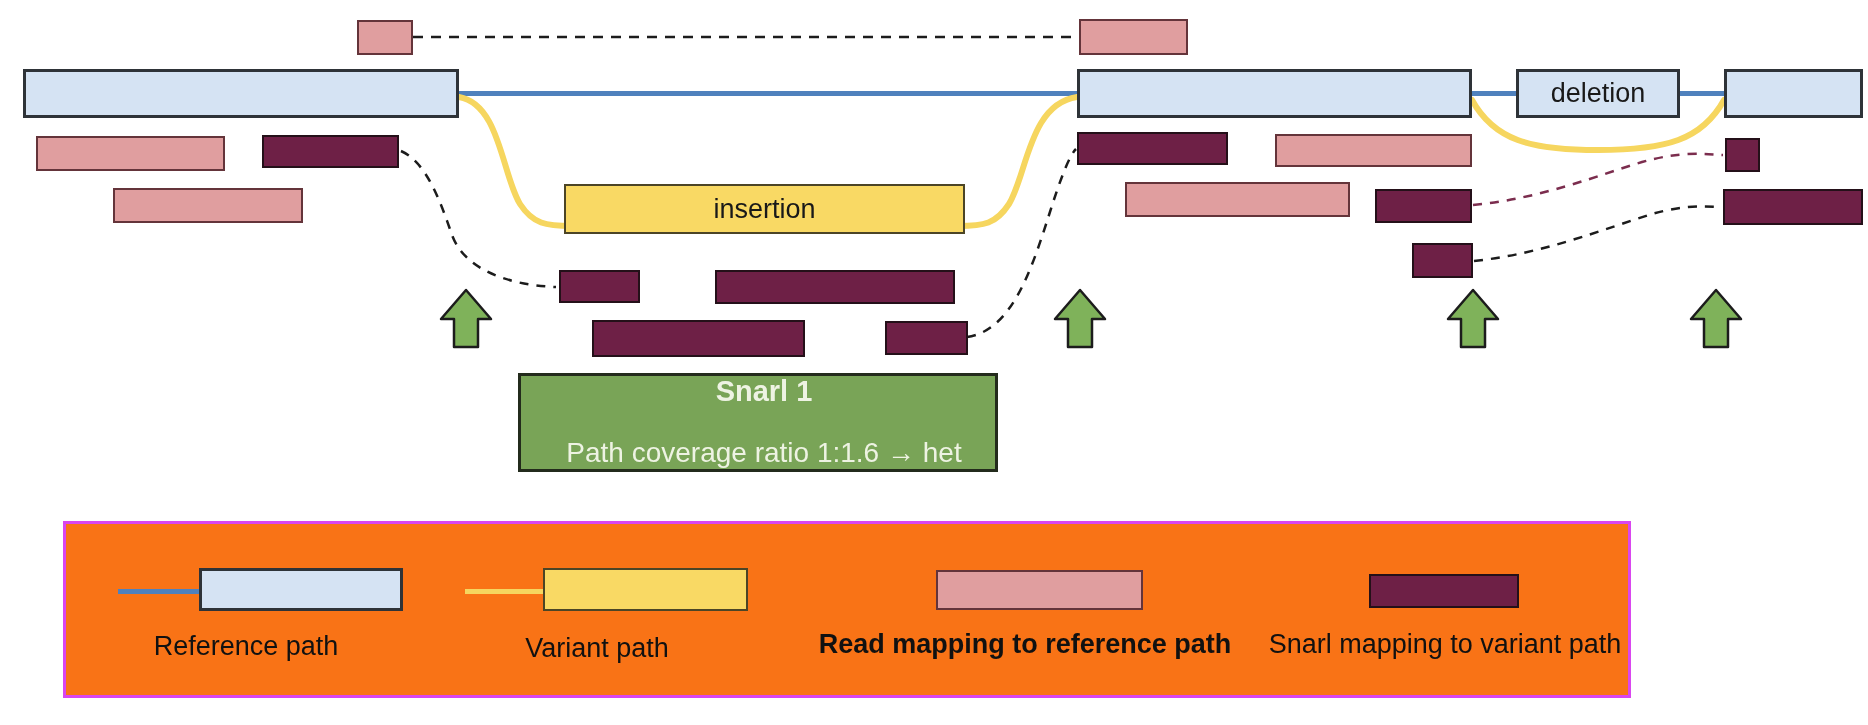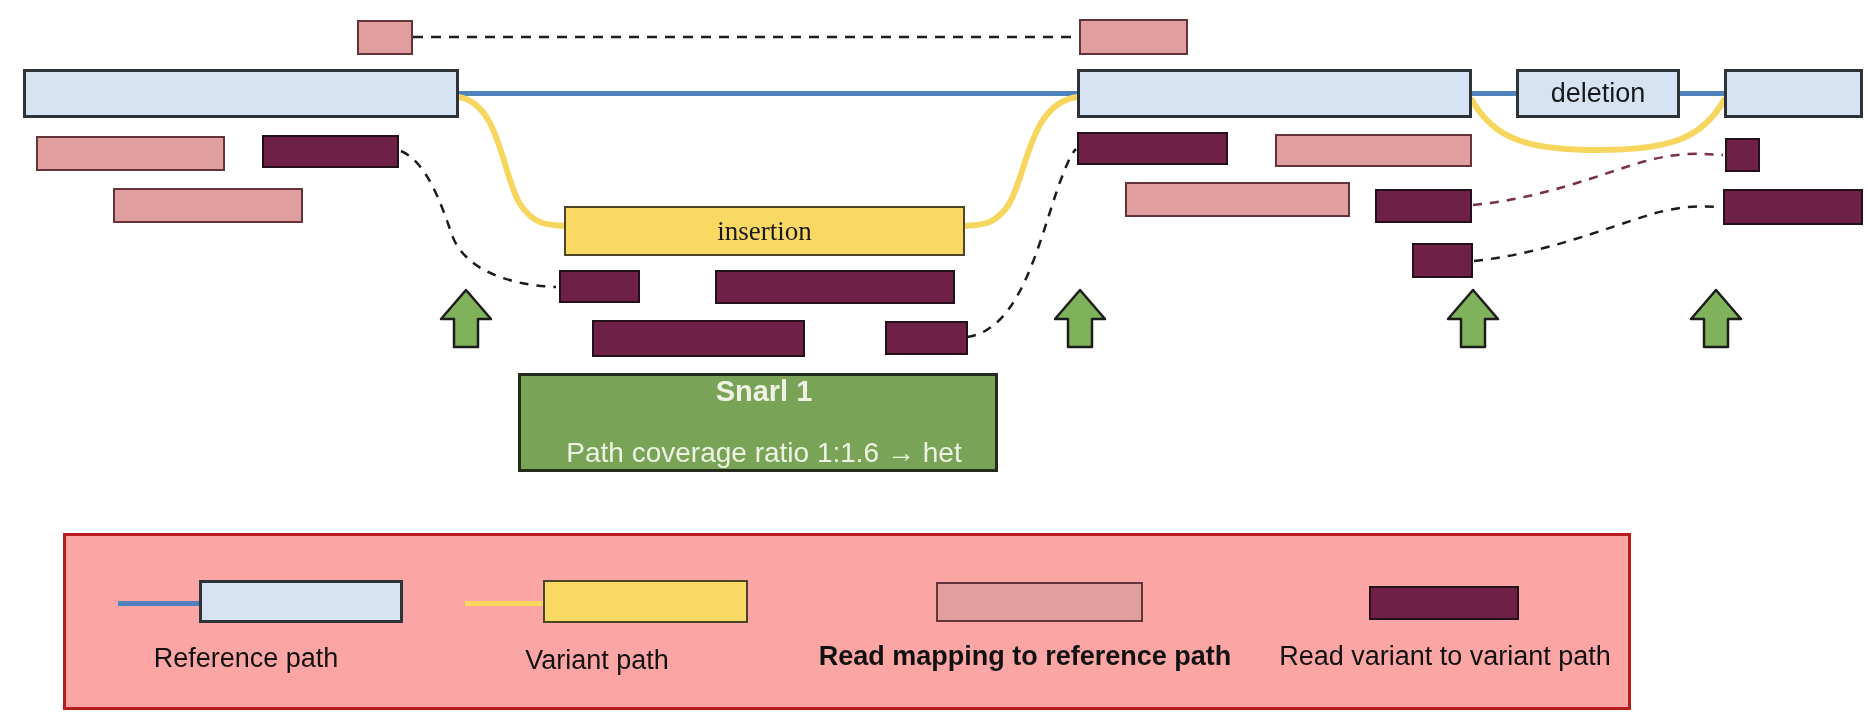--- a/index.html
+++ b/index.html
@@ -14,21 +14,21 @@
   .var-node{background:#f9d964;border:2.5px solid #4c4526;}
   .read-ref{background:#e09e9f;border:2.5px solid #64343a;}
   .read-var{background:#6e2046;border:2.5px solid #241019;}
   .node-label{display:flex;align-items:center;justify-content:center;width:100%;height:100%;
     font-size:27px;color:#191919;}
   .snarl-box{background:#79a457;border:3px solid #232b1c;color:#eef3e3;
     display:flex;flex-direction:column;align-items:center;justify-content:center;line-height:1.3;padding-left:12px;}
   .snarl-title{font-weight:bold;font-size:29px;}
   .snarl-detail{font-size:28px;margin-top:24px;}
   
-  .legend{background:#fca5a5;border:3px solid #b91c1c;margin-top:12px;}
+  .legend{background:#f97316;border:3px solid #d946ef;}
   .legend-label{position:absolute;font-size:27px;color:#111111;text-align:center;}
   .swatch-line{position:absolute;height:5px;}
 </style>
 </head>
 <body>
 
 <div id="canvas">
 
   <svg class="overlay" width="1868" height="725">
 
@@ -51,21 +51,21 @@
     <polygon points="1716,290 1741,319 1728,319 1728,347 1704,347 1704,319 1691,319" fill="#7fb25a" stroke="#1c1c1c" stroke-width="2.5" stroke-linejoin="round"></polygon>
   </svg>
 
   <div class="abs ref-node" style="left:23px;top:69px;width:436px;height:49px;"></div>
   <div class="abs ref-node" style="left:1077px;top:69px;width:395px;height:49px;"></div>
   <div class="abs ref-node" style="left:1516px;top:69px;width:164px;height:49px;">
     <div class="node-label">deletion</div>
   </div>
   <div class="abs ref-node" style="left:1724px;top:69px;width:139px;height:49px;"></div>
 
-  <div class="abs var-node" style="left:564px;top:206px;width:401px;height:50px;font-family:Liberation Serif, serif;">
+  <div class="abs var-node" style="left:564px;top:184px;width:401px;height:50px;">
     <div class="node-label">insertion</div>
   </div>
 
   <div class="abs read-ref" style="left:357px;top:20px;width:56px;height:35px;"></div>
   <div class="abs read-ref" style="left:1079px;top:19px;width:109px;height:36px;"></div>
   <div class="abs read-ref" style="left:36px;top:136px;width:189px;height:35px;"></div>
   <div class="abs read-ref" style="left:113px;top:188px;width:190px;height:35px;"></div>
   <div class="abs read-ref" style="left:1275px;top:134px;width:197px;height:33px;"></div>
   <div class="abs read-ref" style="left:1125px;top:182px;width:225px;height:35px;"></div>
 
@@ -92,16 +92,16 @@
     <div class="legend-label" style="left:60px;top:107px;width:240px;">Reference path</div>
 
     <div class="swatch-line" style="left:399px;top:65px;width:78px;background:#f6d65f;"></div>
     <div class="abs var-node" style="left:477px;top:44px;width:205px;height:43px;"></div>
     <div class="legend-label" style="left:411px;top:109px;width:240px;">Variant path</div>
 
     <div class="abs read-ref" style="left:870px;top:46px;width:207px;height:40px;"></div>
     <div class="legend-label" style="left:749px;top:105px;width:420px;font-weight:bold;">Read mapping to reference path</div>
 
     <div class="abs read-var" style="left:1303px;top:50px;width:150px;height:34px;"></div>
-    <div class="legend-label" style="left:1179px;top:105px;width:400px;">Read variant to variant path</div>
+    <div class="legend-label" style="left:1179px;top:105px;width:400px;">Snarl mapping to variant path</div>
   </div>
 
 </div>
 
 </body></html>

